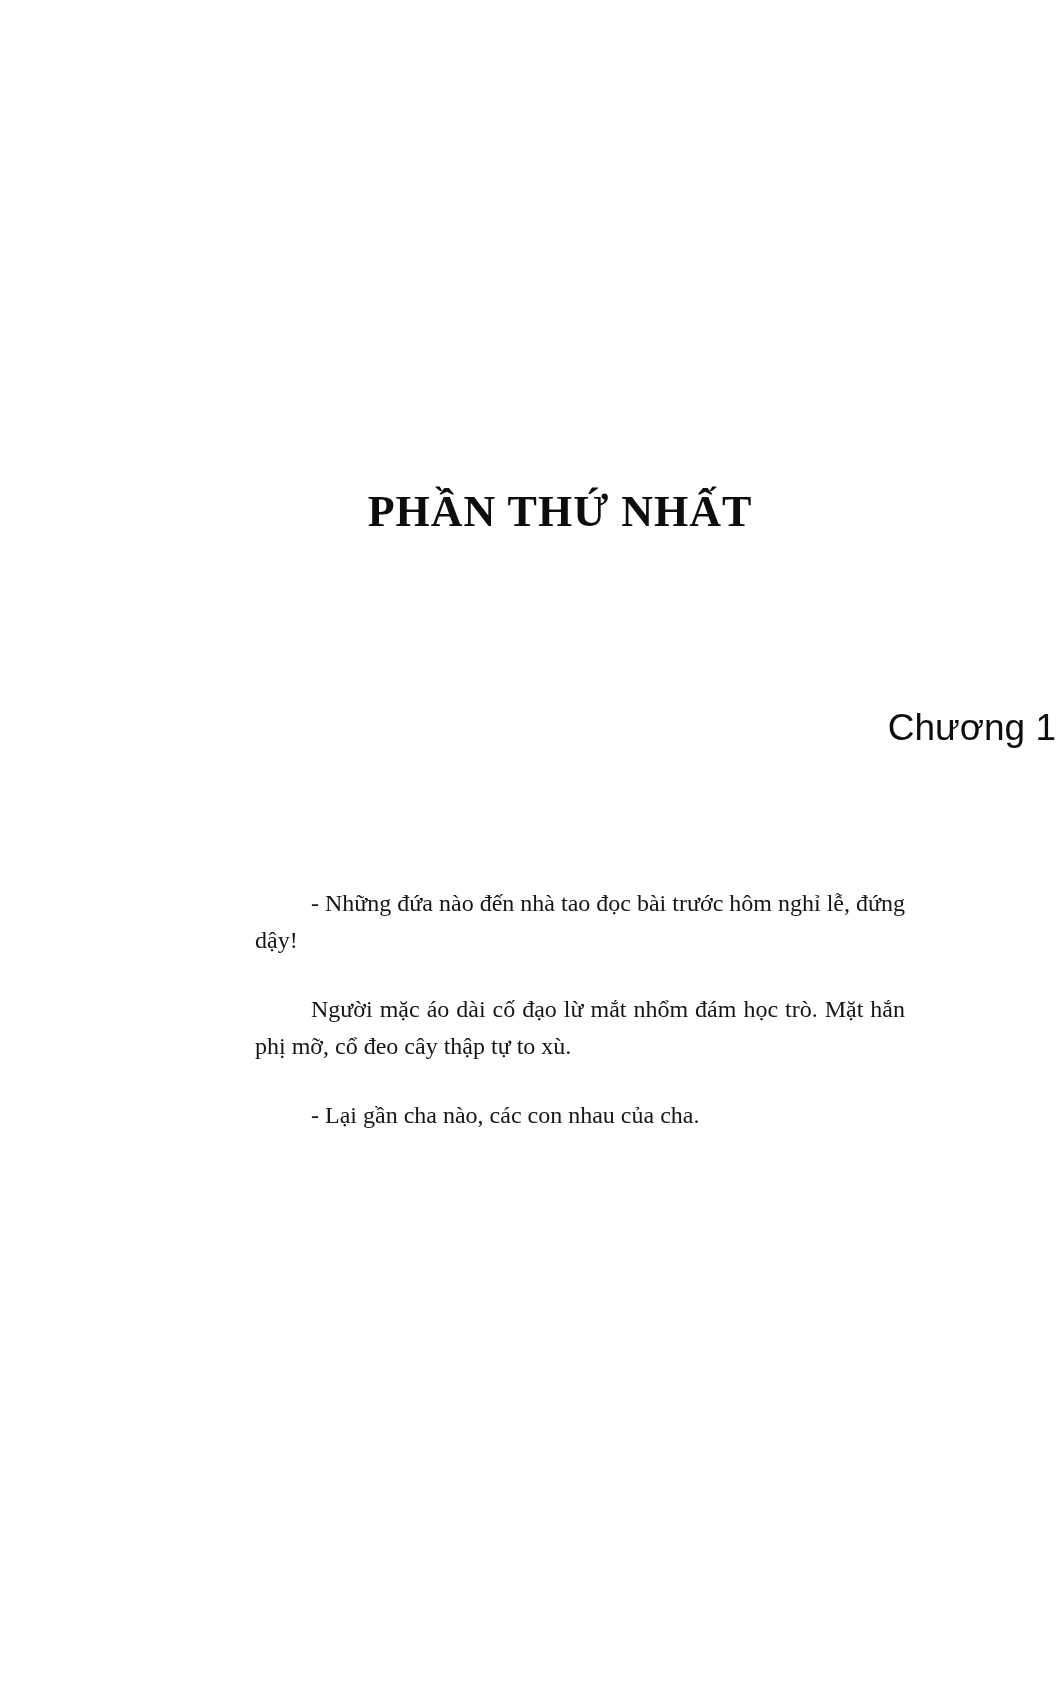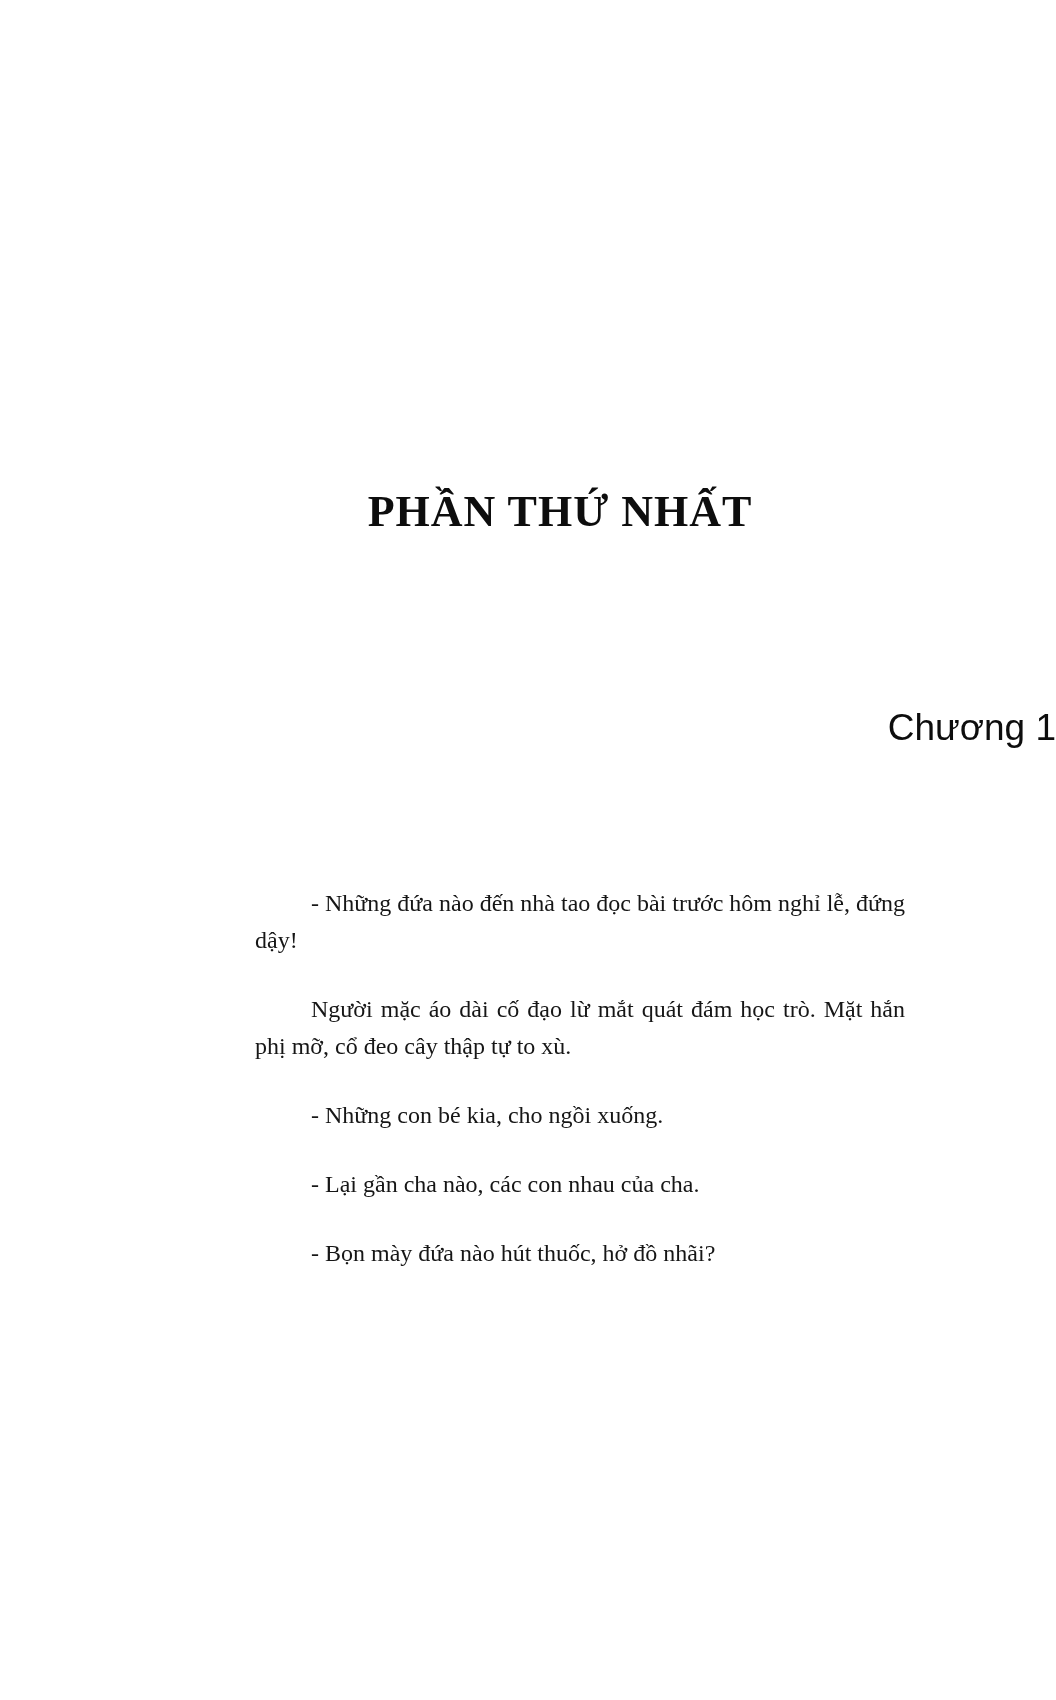--- a/index.html
+++ b/index.html
@@ -53,19 +53,17 @@
 <body>
 
 <div class="page">
 
   <div class="part-title">PHẦN THỨ NHẤT</div>
 
   <div class="chapter-heading">Chương 1</div>
 
   <div class="body-text">
     <p>- Những đứa nào đến nhà tao đọc bài trước hôm nghỉ lễ, đứng dậy!</p>
-    <p>Người mặc áo dài cố đạo lừ mắt quát đám học trò. Mặt hắn phị mỡ, cổ đeo cây thập tự to xù.</p>
-    <p>- Những con bé kia, cho ngồi xuống.</p>
+    <p>Người mặc áo dài cố đạo lừ mắt nhổm đám học trò. Mặt hắn phị mỡ, cổ đeo cây thập tự to xù.</p>
     <p>- Lại gần cha nào, các con nhau của cha.</p>
-    <p>- Bọn mày đứa nào hút thuốc, hở đồ nhãi?</p>
   </div>
 
 </div>
 
 </body></html>

